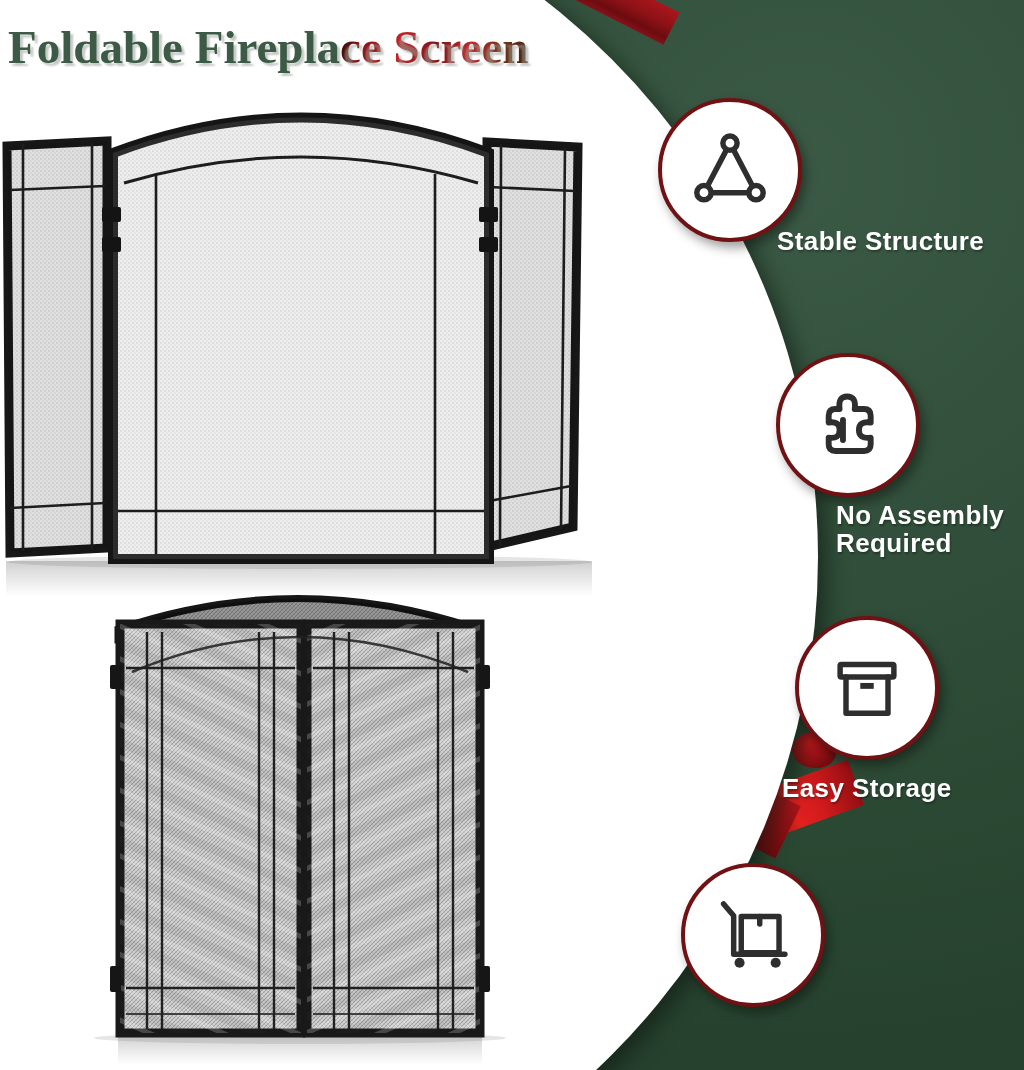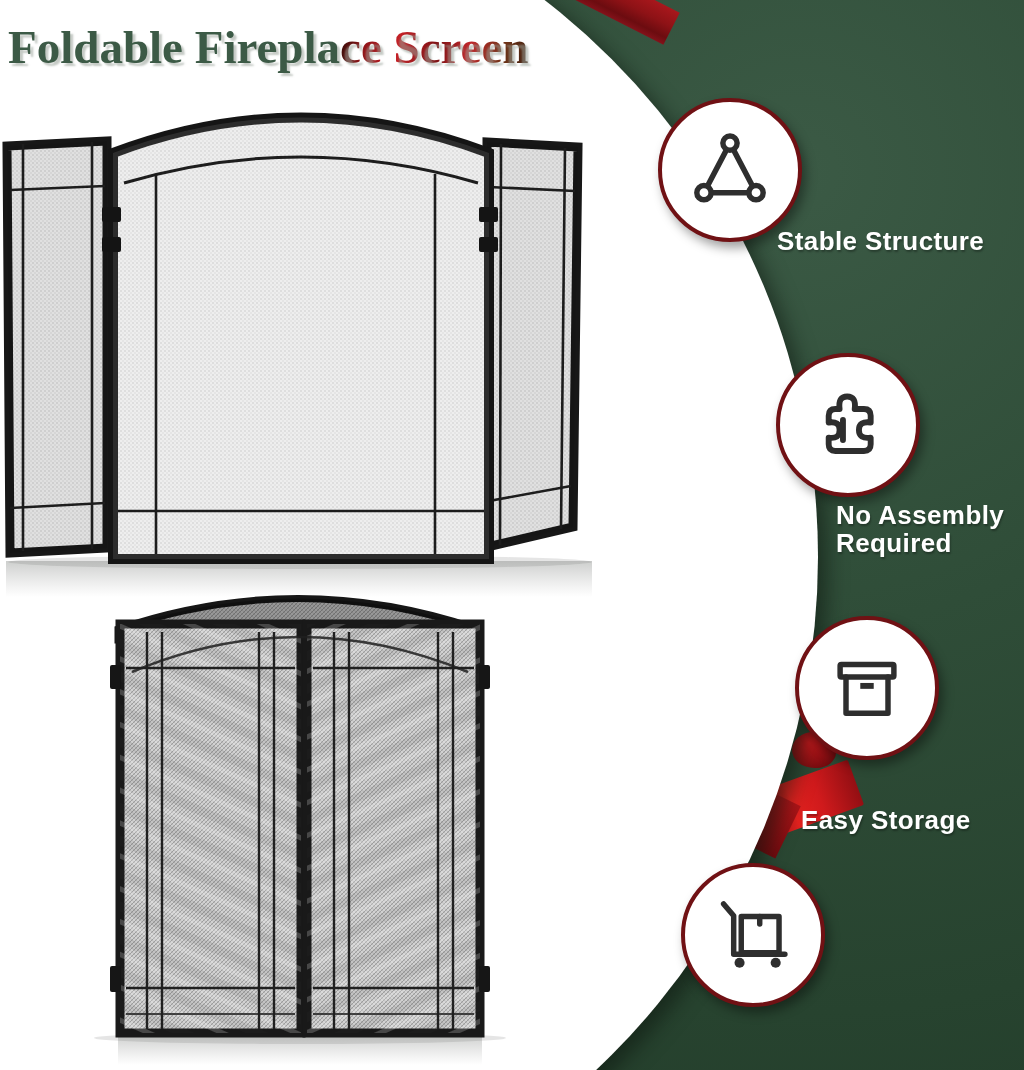--- a/index.html
+++ b/index.html
@@ -64,21 +64,21 @@
     box-shadow:4px 6px 11px rgba(0,0,0,0.38);
     display:flex;align-items:center;justify-content:center;
   }
   .feature-label{
     position:absolute;z-index:7;color:#ffffff;font-weight:bold;
     font-size:26px;letter-spacing:0.4px;line-height:28px;
     text-shadow:1px 2px 2px rgba(0,0,0,0.30);
   }
   .fc1{left:658px;top:98px;}   .fl1{left:777px;top:227px;}
   .fc2{left:776px;top:353px;}  .fl2{left:836px;top:501px;width:200px;}
-  .fc3{left:795px;top:616px;}  .fl3{left:801px;top:774px;margin-top:32px;}
+  .fc3{left:795px;top:616px;}  .fl3{left:782px;top:774px;}
   .fc4{left:681px;top:863px;}  .fl4{left:654px;top:1017px;}
   .icon-svg{width:84px;height:84px;}
 </style>
 </head>
 <body>
 
 <div id="stage">
 
   <div class="bg-green"></div>
 

